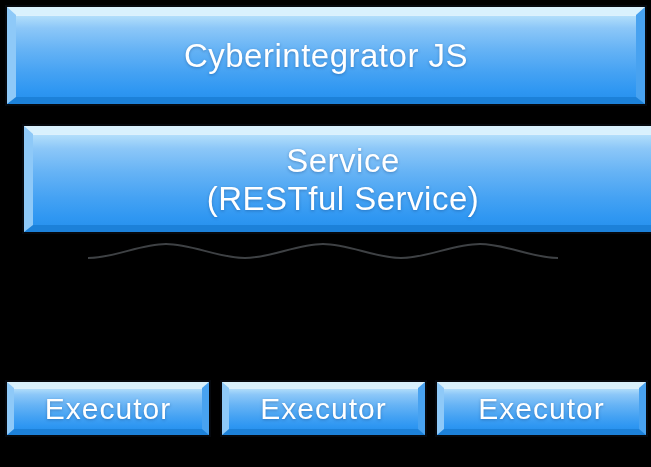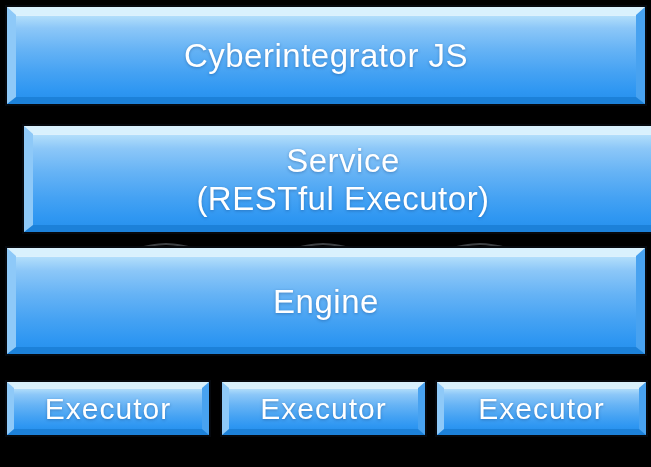--- a/index.html
+++ b/index.html
@@ -76,26 +76,23 @@
              C 427 258, 453 244, 480 244
              C 506 244, 532 258, 558 258" fill="none" stroke="#8a9096" stroke-width="2" opacity="0.45"></path>
   </svg>
 
   <div class="node node-title">
     <span class="label">Cyberintegrator JS</span>
   </div>
 
   <div class="node node-service">
     <span class="label">Service</span>
-    <span class="label">(RESTful Executor)</span>
+    <span class="label">(RESTful Service)</span>
   </div>
 
-  <div class="node node-engine">
-    <span class="label">Engine</span>
-  </div>
 
   <div class="node node-executor node-executor-1">
     <span class="label">Executor</span>
   </div>
 
   <div class="node node-executor node-executor-2">
     <span class="label">Executor</span>
   </div>
 
   <div class="node node-executor node-executor-3">

